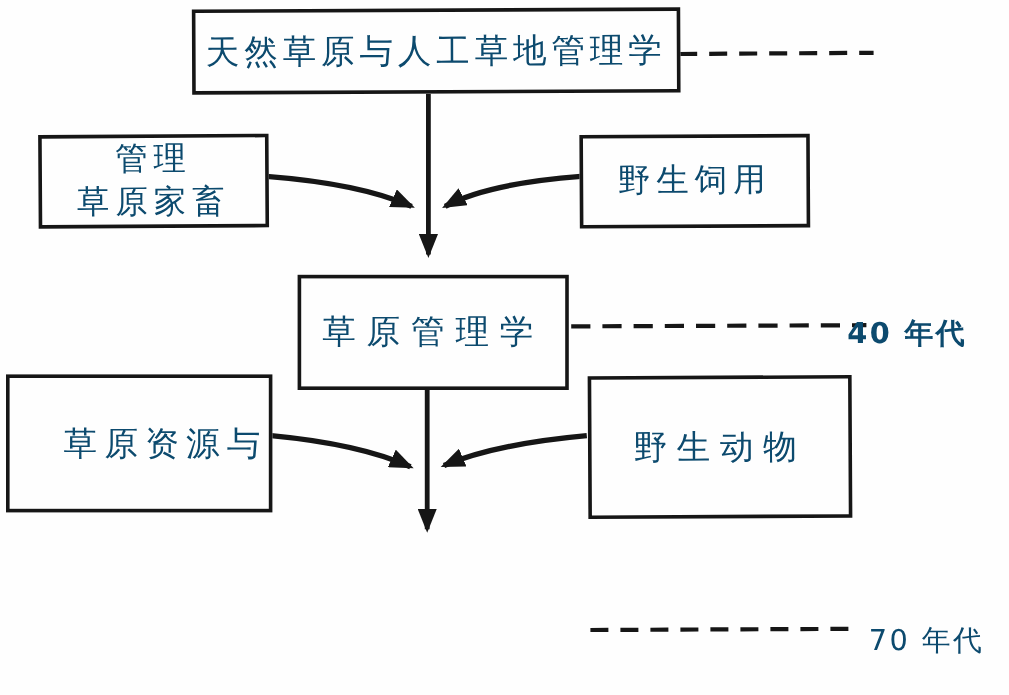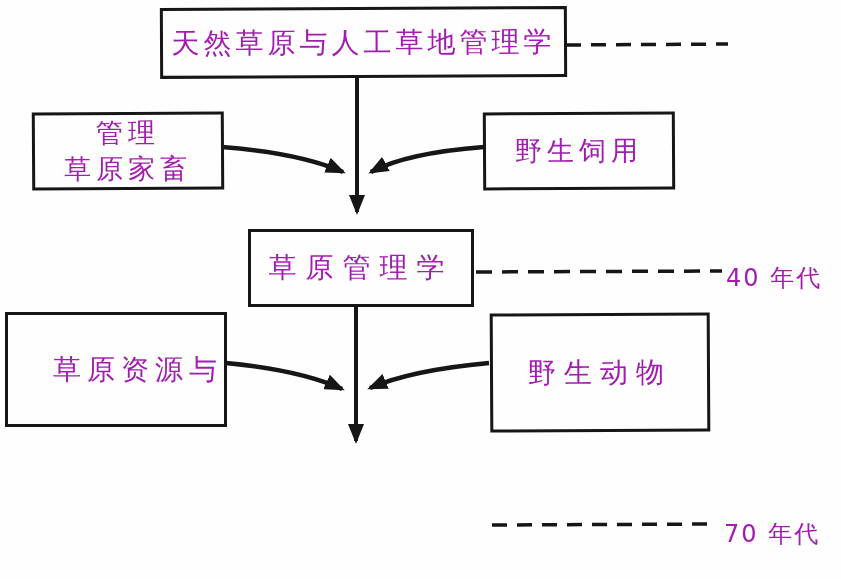--- a/index.html
+++ b/index.html
@@ -7,21 +7,21 @@
     padding: 0;
     background: #ffffff;
   }
   #canvas {
     position: relative;
     width: 841px;
     height: 579px;
     background: #fefefe;
     overflow: hidden;
     font-family: "DejaVu Sans", "Liberation Sans", sans-serif;
-    color: #a21caf;
+    color: #0c4a6e;
   }
   .box {
     position: absolute;
     border: 3px solid #161616;
     background: #fefefe;
     display: flex;
     flex-direction: column;
     align-items: center;
     justify-content: center;
     text-align: center;
@@ -41,21 +41,21 @@
     left: 32px; top: 112px; width: 192px; height: 78px;
     font-size: 27px; letter-spacing: 5px; line-height: 36px;
     transform: rotate(-0.35deg);
   }
   #box-right1 {
     left: 483px; top: 112px; width: 192px; height: 78px;
     font-size: 27px; letter-spacing: 5px; line-height: 36px;
     transform: rotate(-0.3deg);
   }
   #box-middle {
-    left: 248px; top: 229px; width: 226px; height: 78px;
+    left: 248px; top: 229px; width: 226px; height: 96px;
     font-size: 28px; letter-spacing: 9px;
   }
   #box-left2 {
     left: 5px; top: 312px; width: 222px; height: 115px;
     font-size: 28px; letter-spacing: 6px; line-height: 50px; padding-left: 44px;
   }
   #box-right2 {
     left: 490px; top: 313px; width: 220px; height: 119px;
     font-size: 28px; letter-spacing: 8px;
     transform: rotate(-0.3deg);
@@ -66,21 +66,21 @@
     transform: rotate(-0.2deg);
   }
   .era-label {
     position: absolute;
     font-size: 24px;
     letter-spacing: 2px;
     white-space: nowrap;
     z-index: 2;
   }
   #era-20 { left: 733px; top: 29px; }
-  #era-40 { left: 726px; top: 262px; }
+  #era-40 { left: 706px; top: 262px; font-weight: bold; }
   #era-70 { left: 724px; top: 506px; margin-top: 12px; }
   #arrow-layer {
     position: absolute;
     left: 0; top: 0;
     width: 841px; height: 579px;
     z-index: 1;
     pointer-events: none;
   }
 </style>
 </head>

